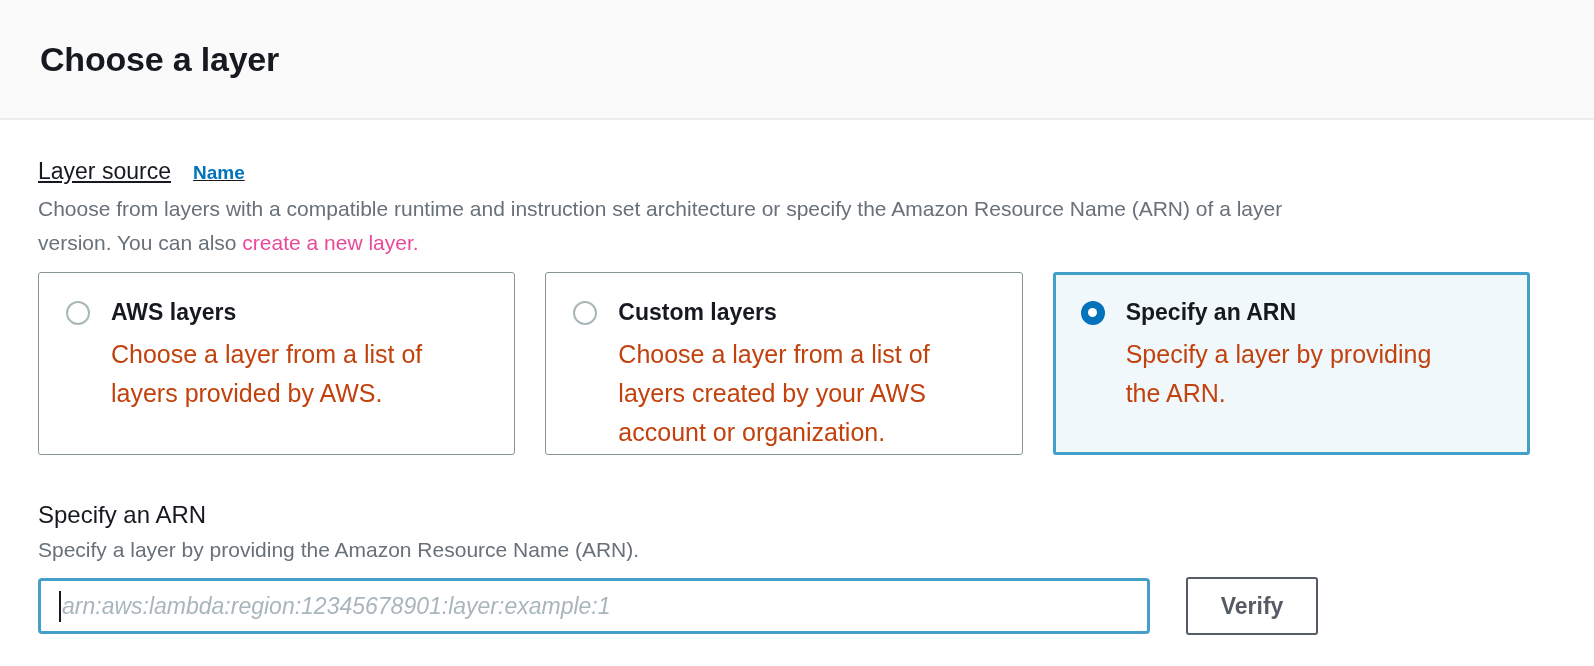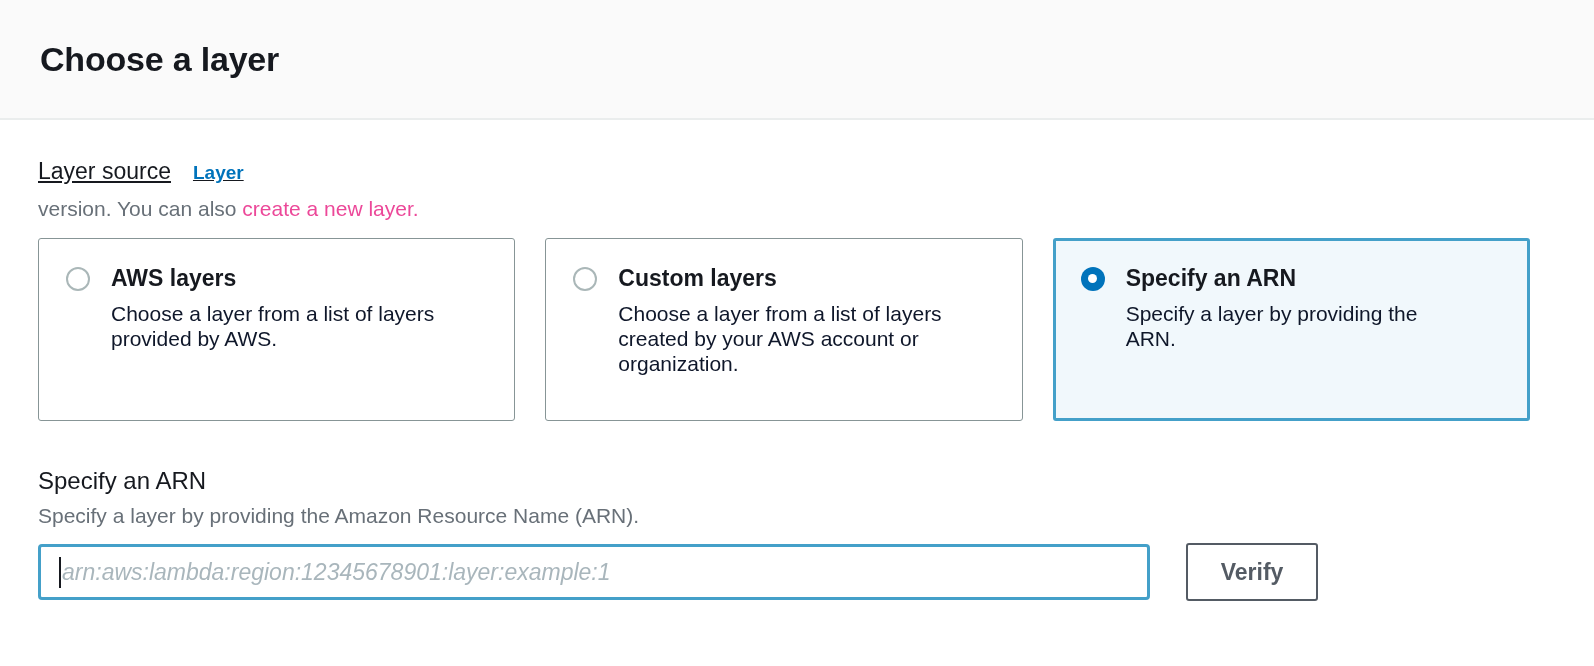--- a/index.html
+++ b/index.html
@@ -97,23 +97,23 @@
     left: 50%; top: 50%;
     width: 9px; height: 9px;
     margin: -4.5px 0 0 -4.5px;
     border-radius: 50%;
     background: #ffffff;
   }
   .tile-title { font-size: 23px; font-weight: 700; color: #16191f; }
   .tile-desc {
     margin: 9px 0 0 45px;
     max-width: 335px;
-    font-size: 21px;
-    line-height: 25px;
-    color: #0f172a;
+    font-size: 25px;
+    line-height: 39px;
+    color: #c2410c;
   }
 
   
   .arn-section { margin-top: 46px; }
   .arn-title { font-size: 24px; font-weight: 400; color: #16191f; }
   .arn-desc { margin-top: 9px; font-size: 21px; color: #687078; }
   .arn-row {
     margin-top: 15px;
     display: flex;
     align-items: center;
@@ -162,25 +162,25 @@
 <body>
 
 <div class="panel-header">
   <h1>Choose a layer</h1>
 </div>
 
 <div class="content">
 
   <div class="field-label-row">
     <span class="field-label">Layer source</span>
-    <a class="info-link">Layer</a>
+    <a class="info-link">Name</a>
   </div>
 
   <div class="field-desc">
-    <span>version. You can also </span><a class="inline-link">create a new layer.</a>
+    <span class="line1">Choose from layers with a compatible runtime and instruction set architecture or specify the Amazon Resource Name (ARN) of a layer</span><span>version. You can also </span><a class="inline-link">create a new layer.</a>
   </div>
 
   <div class="tiles">
 
     <div class="tile">
       <div class="tile-head">
         <span class="radio"></span>
         <span class="tile-title">AWS layers</span>
       </div>
       <div class="tile-desc">Choose a layer from a list of layers provided by AWS.</div>

